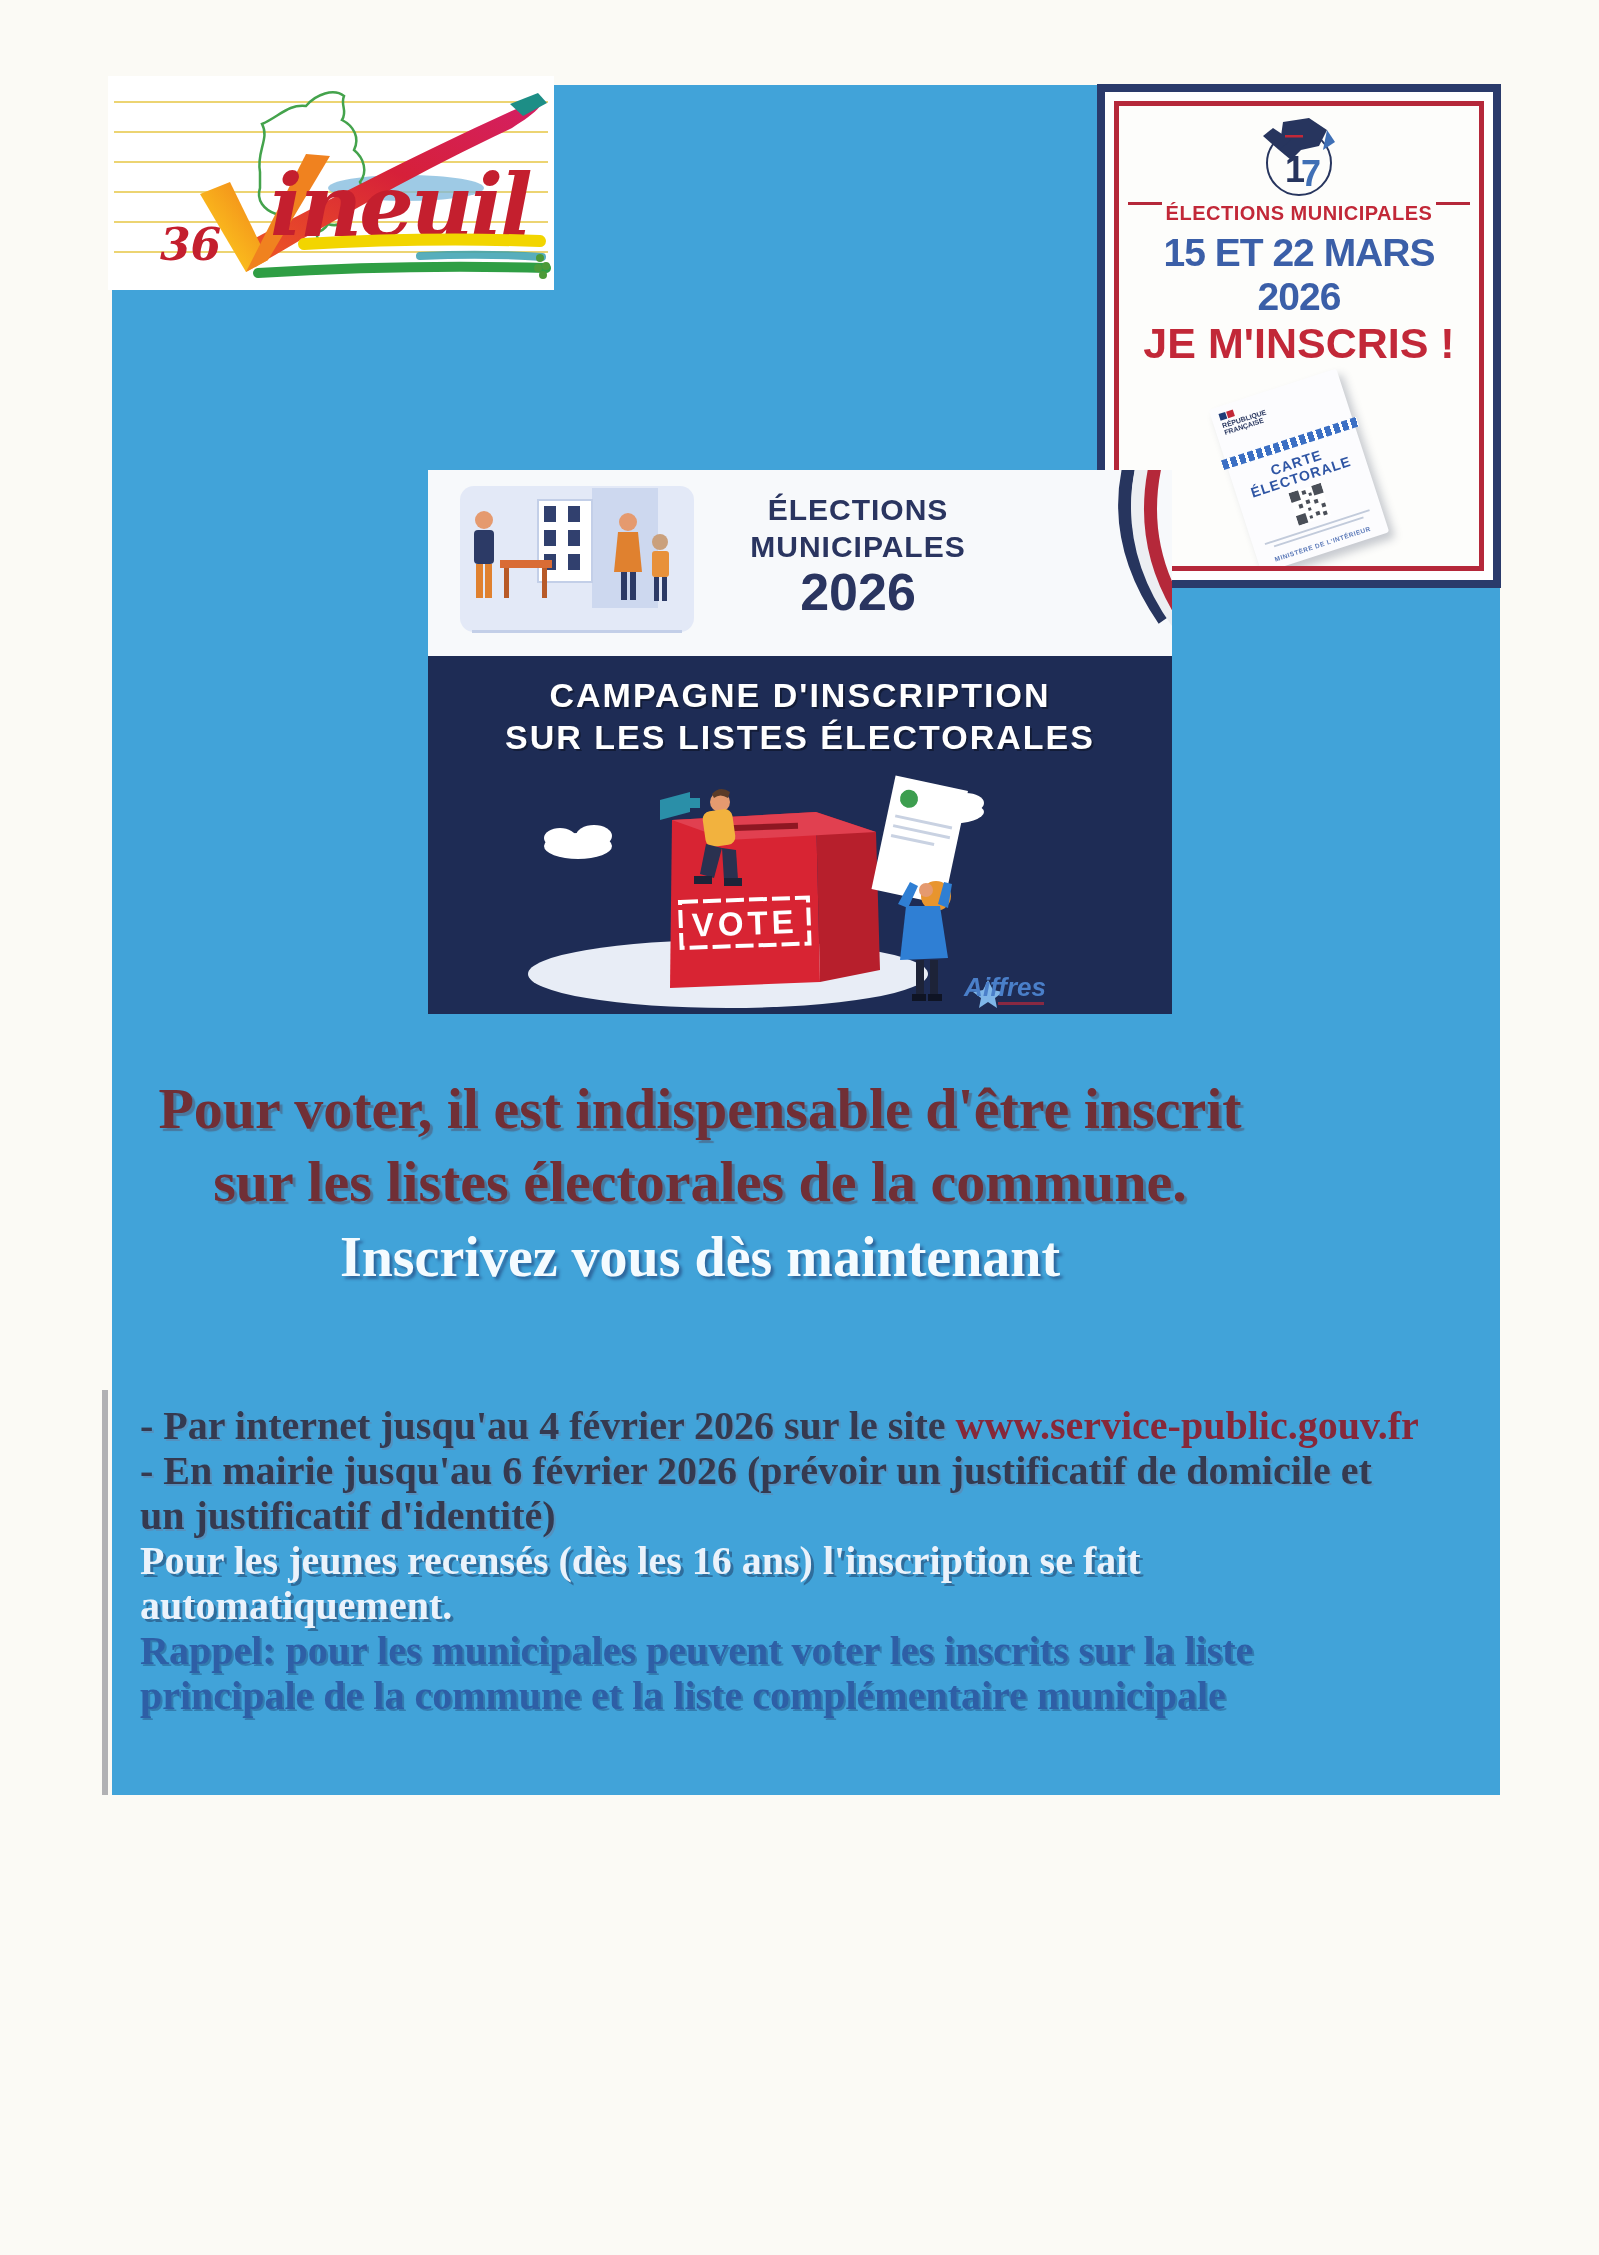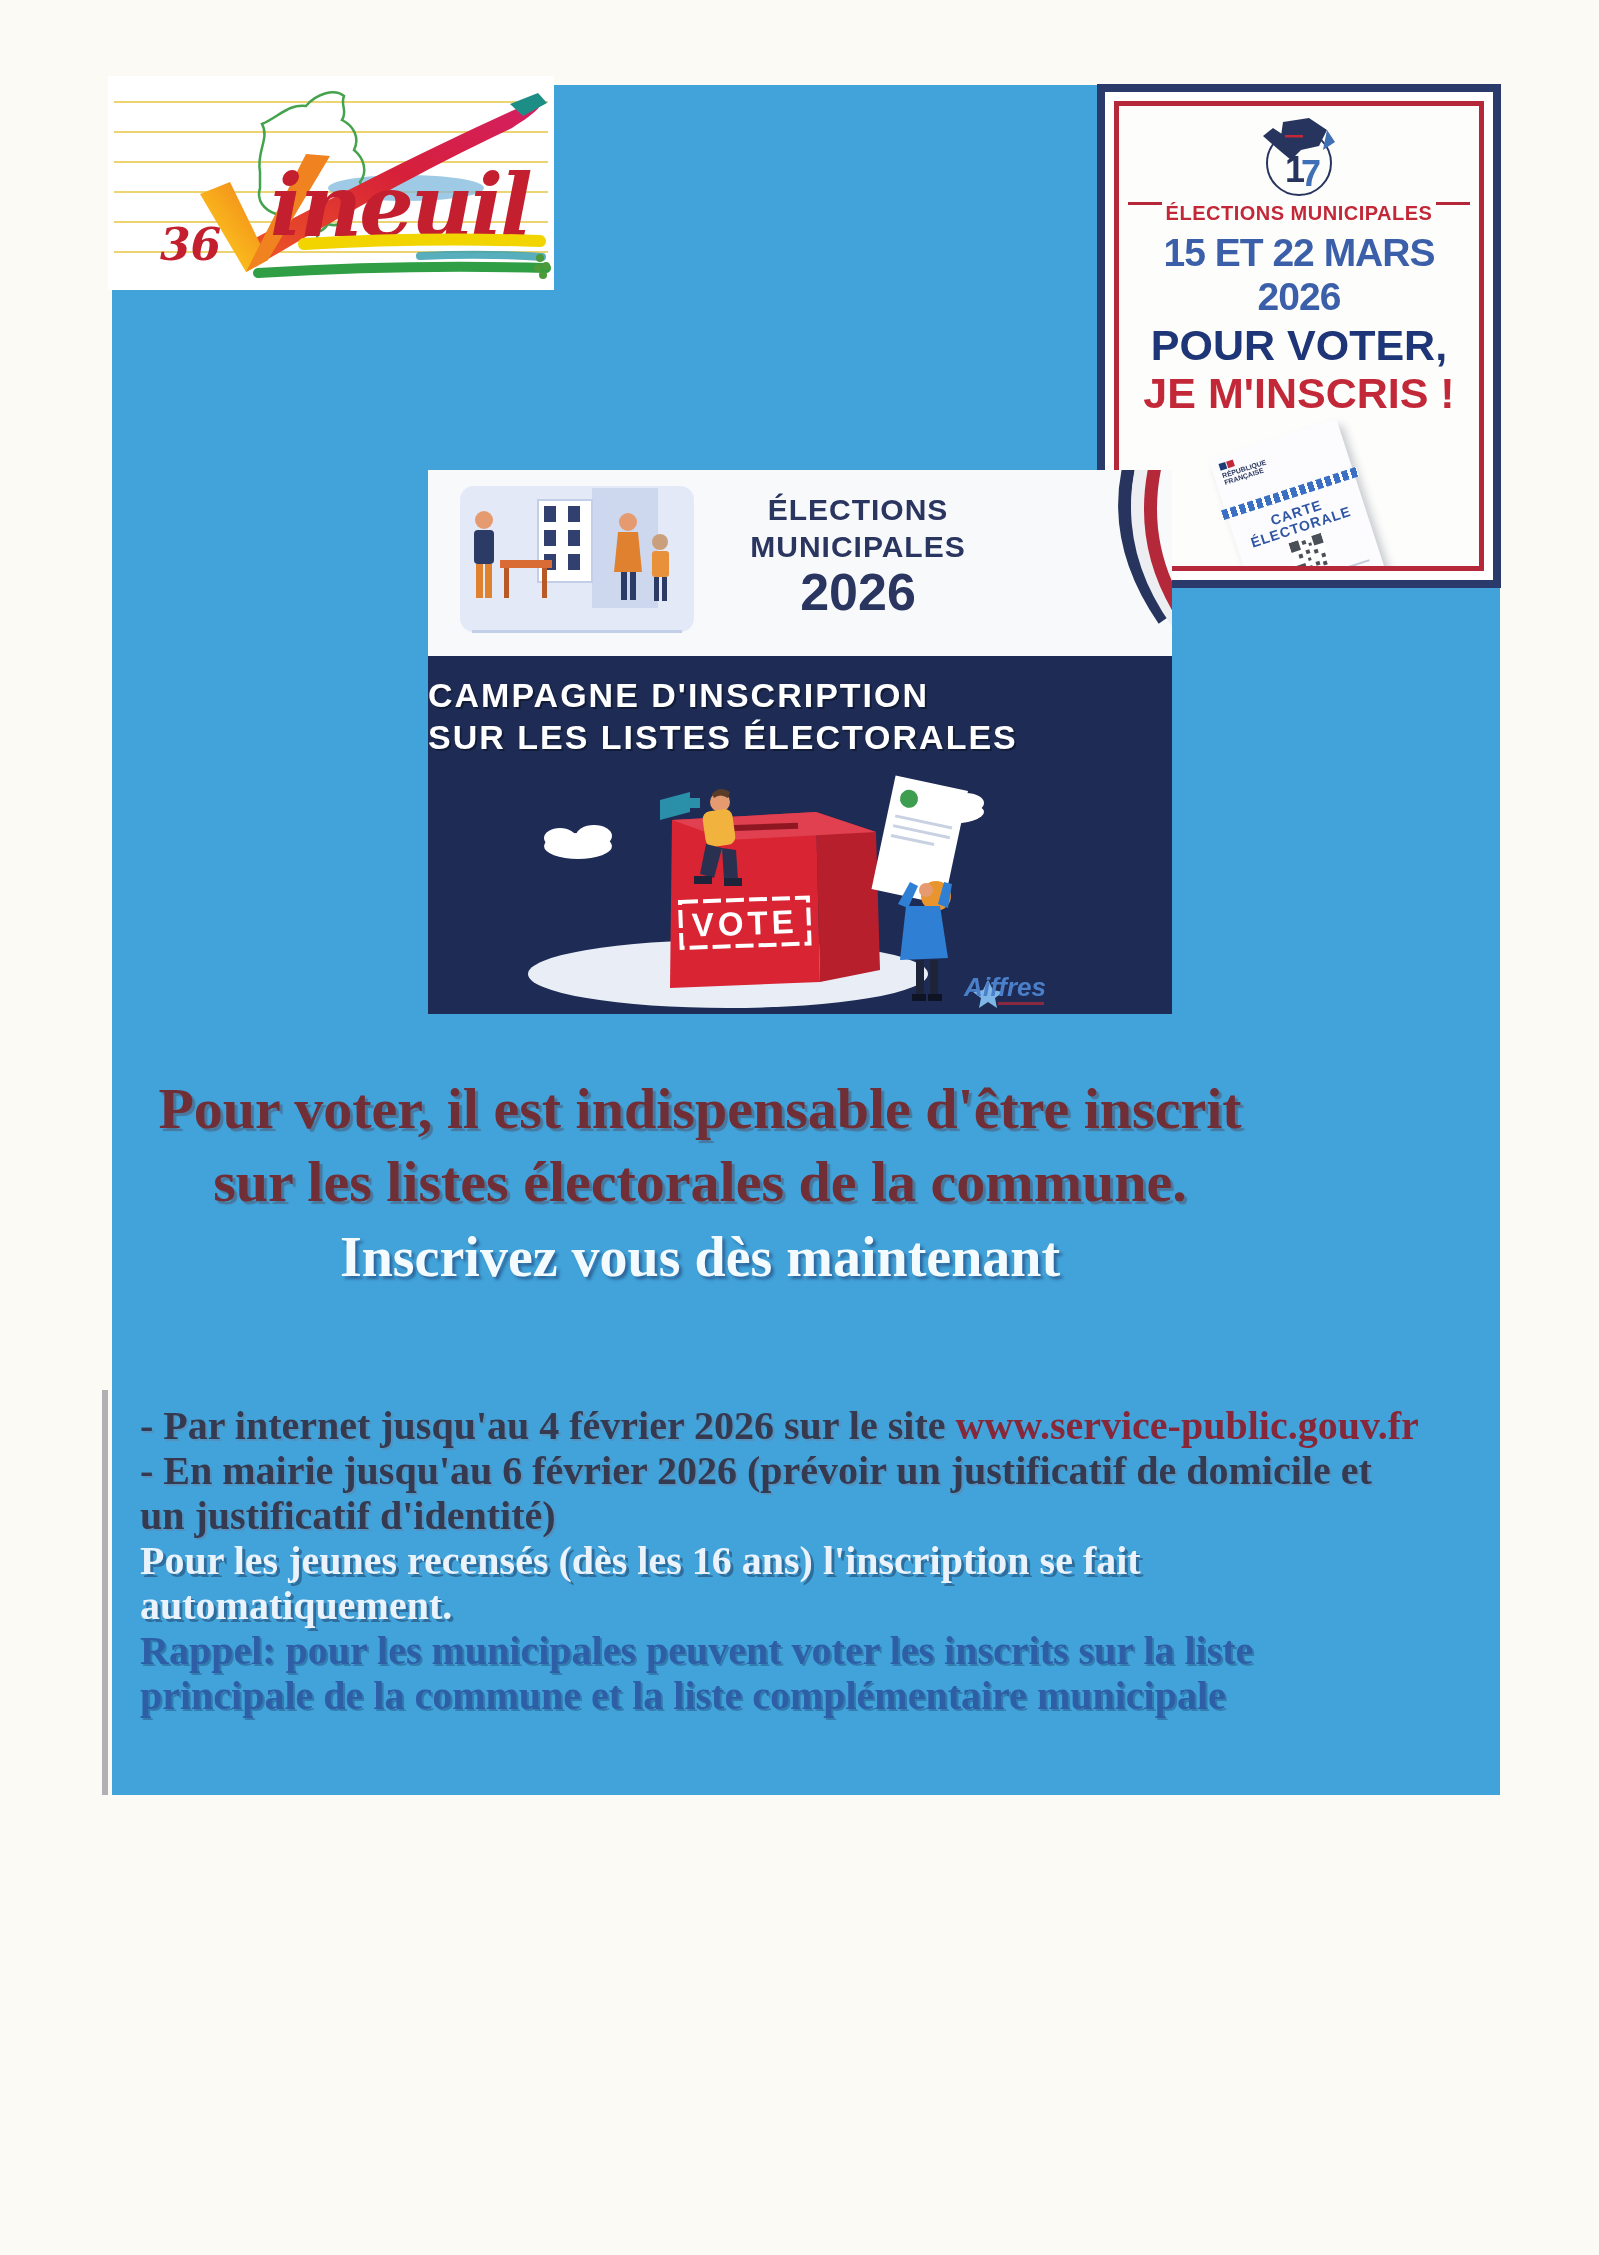--- a/index.html
+++ b/index.html
@@ -94,21 +94,21 @@
     position:absolute;left:280px;width:300px;top:22px;text-align:center;
     font-family:"Liberation Sans",sans-serif;color:#2a3560;
   }
   .poster-title .t1{font-size:30px;font-weight:bold;letter-spacing:1px;line-height:36px;}
   .poster-title .t2{font-size:30px;font-weight:bold;letter-spacing:1px;line-height:38px;}
   .poster-title .t3{font-size:52px;font-weight:800;line-height:52px;}
   .poster-navy{
     position:relative;height:358px;background:#1e2c55;
   }
   .poster-band{
-    padding-top:18px;text-align:left;color:#ffffff;
+    padding-top:18px;text-align:center;color:#ffffff;
     font-family:"Liberation Sans",sans-serif;font-weight:800;
     font-size:34px;letter-spacing:2px;line-height:42px;
     text-shadow:2px 2px 0 rgba(0,0,0,0.35);
   }
   .ballot-scene{position:absolute;left:0;bottom:0;}
   
   .headline{
     position:absolute;left:112px;width:1176px;top:1072px;text-align:center;
     font-weight:bold;
   }
@@ -199,21 +199,20 @@
           <text x="46" y="66" font-size="36" font-weight="bold" fill="#27355e" font-family="'Liberation Sans',sans-serif">1</text>
           <text x="62" y="70" font-size="36" font-weight="bold" fill="#3f6fb5" font-family="'Liberation Sans',sans-serif">7</text>
         </svg>
       </div>
       <div class="card-header">
         <span class="hdr-dash"></span>
         <span class="card-header-text">ÉLECTIONS MUNICIPALES</span>
         <span class="hdr-dash"></span>
       </div>
       <div class="card-dates">15 ET 22 MARS 2026</div>
-      <div class="card-line1">POUR VOTER,</div>
       <div class="card-line2">JE M'INSCRIS !</div>
       <div class="carte-wrap">
         <div class="carte">
           <div class="rf-logo">
             <div class="rf-flag">
                 <i class="rf-b"></i>
                 <i class="rf-r"></i>
               </div>
             <div class="rf-text">RÉPUBLIQUE</div>
             <div class="rf-text">FRANÇAISE</div>

